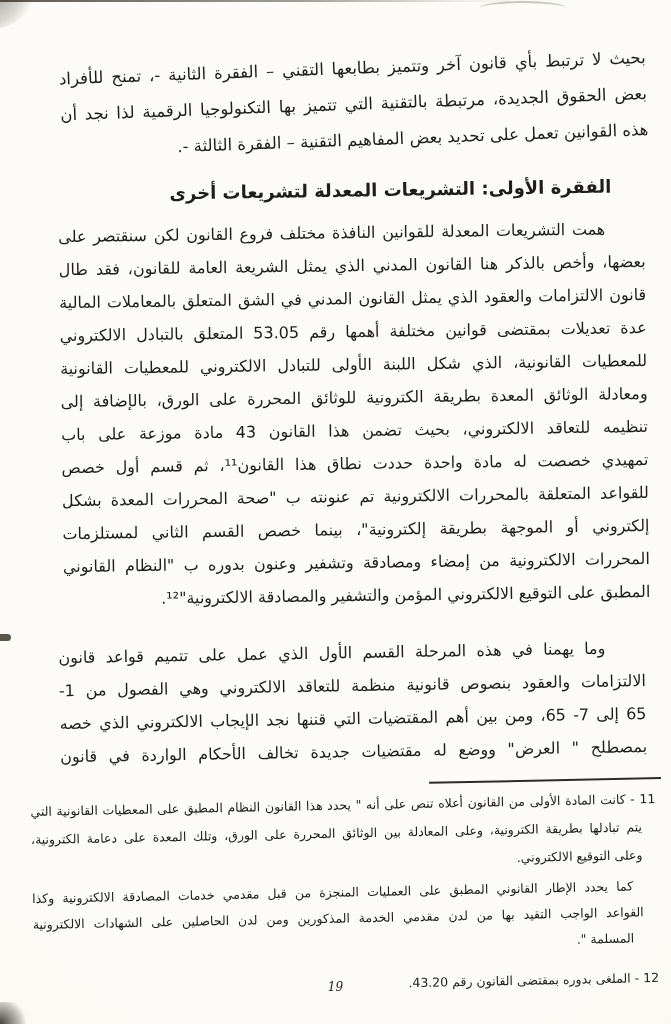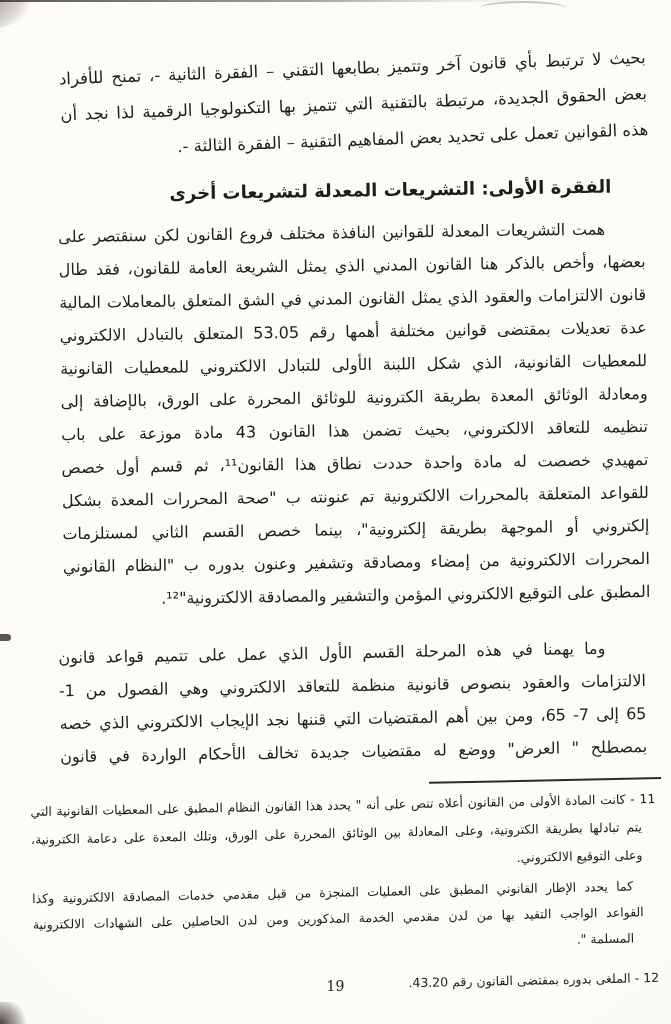--- a/index.html
+++ b/index.html
@@ -54,22 +54,22 @@
   }
   .fl.end{text-align-last:right;}
   .fl.ind{padding-right:14px;}
   .fl.ind2{padding-right:24px;}
   .fn-part2{margin-top:4px;}
   .fn-part2 .fl{line-height:26px;}
   .fn12{margin-top:13px;}
   
   .page-number{
     position:absolute;bottom:30px;left:0;right:0;
-    text-align:center;font-size:14px;
-    font-family:"DejaVu Serif", serif;color:#242320;
+    text-align:center;font-size:12px;
+    font-family:"DejaVu Serif", serif;color:#242320;font-style:italic;
   }
 </style>
 </head>
 <body>
 
 <div class="page">
 
   <div class="edge-top"></div>
   <div class="corner-tl"></div>
   <div class="curve-tr"></div>

